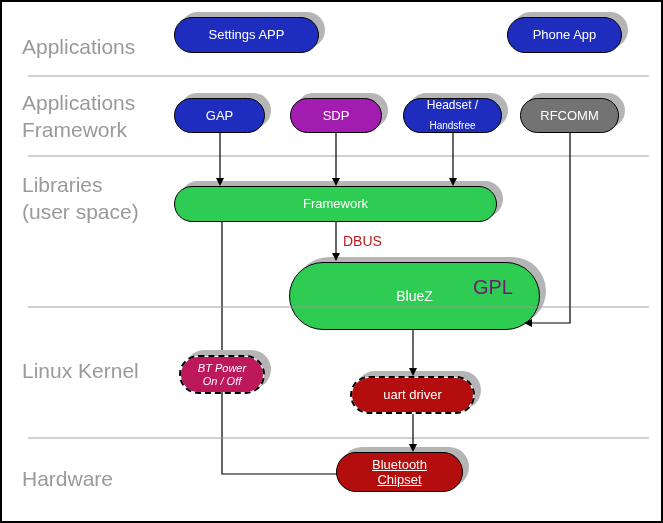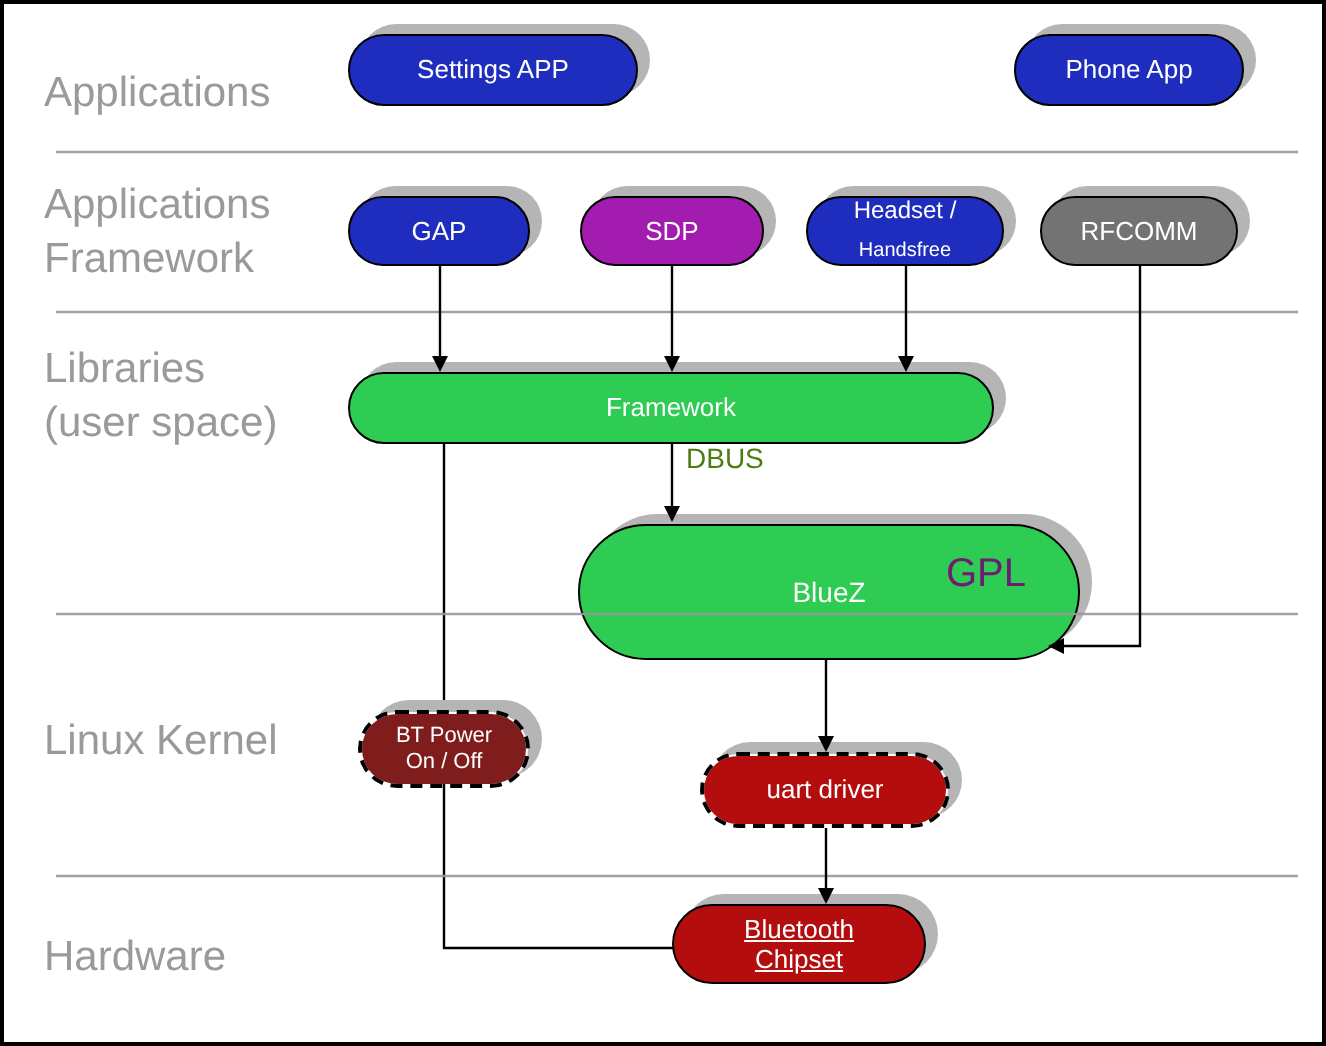--- a/index.html
+++ b/index.html
@@ -37,21 +37,21 @@
   .p-rfcomm{left:518px;top:96px;width:99px;height:35px;}
   .p-framework{left:172px;top:184px;width:323px;height:36px;}
   .p-bluez{left:287px;top:260px;width:251px;height:68px;font-size:14px;}
   .p-bluez .gpl{position:absolute;top:12px;right:26px;color:#701a75;font-size:20px;}
   .p-btpower{left:177px;top:353px;width:86px;height:39px;font-size:11px;line-height:13px;}
   .p-uart{left:348px;top:374px;width:125px;height:38px;}
   .p-chipset{left:334px;top:450px;width:127px;height:40px;line-height:15px;text-decoration:underline;}
   
   svg.under{position:absolute;left:0;top:0;z-index:1;}
   svg.over{position:absolute;left:0;top:0;z-index:3;pointer-events:none;}
-  .dbus-label{position:absolute;left:341px;top:219px;z-index:3;color:#4d7c0f;font-size:14px;}
+  .dbus-label{position:absolute;left:341px;top:231px;z-index:3;color:#b91c1c;font-size:14px;}
 </style>
 </head>
 <body>
 
 <div class="canvas">
 
   <div class="layer-label lab-apps">Applications</div>
   <div class="layer-label lab-appfw">
     <div>Applications</div>
     <div>Framework</div>
@@ -89,21 +89,21 @@
   </div>
 
   <div class="pill p-framework" style="background-color: rgb(46, 204, 82);">
     <span>Framework</span>
   </div>
   <div class="pill p-bluez" style="background-color: rgb(46, 204, 82);">
     <span class="gpl">GPL</span>
     <span>BlueZ</span>
   </div>
 
-  <div class="pill dashed p-btpower" style="background-color: #7f1d1d;">
+  <div class="pill dashed p-btpower" style="background-color: #be185d; font-style: italic;">
     <span>BT Power</span>
     <span>On / Off</span>
   </div>
   <div class="pill dashed p-uart" style="background-color: rgb(179, 13, 13);">
     <span>uart driver</span>
   </div>
   <div class="pill p-chipset" style="background-color: rgb(179, 13, 13);">
     <span>Bluetooth</span>
     <span>Chipset</span>
   </div>

